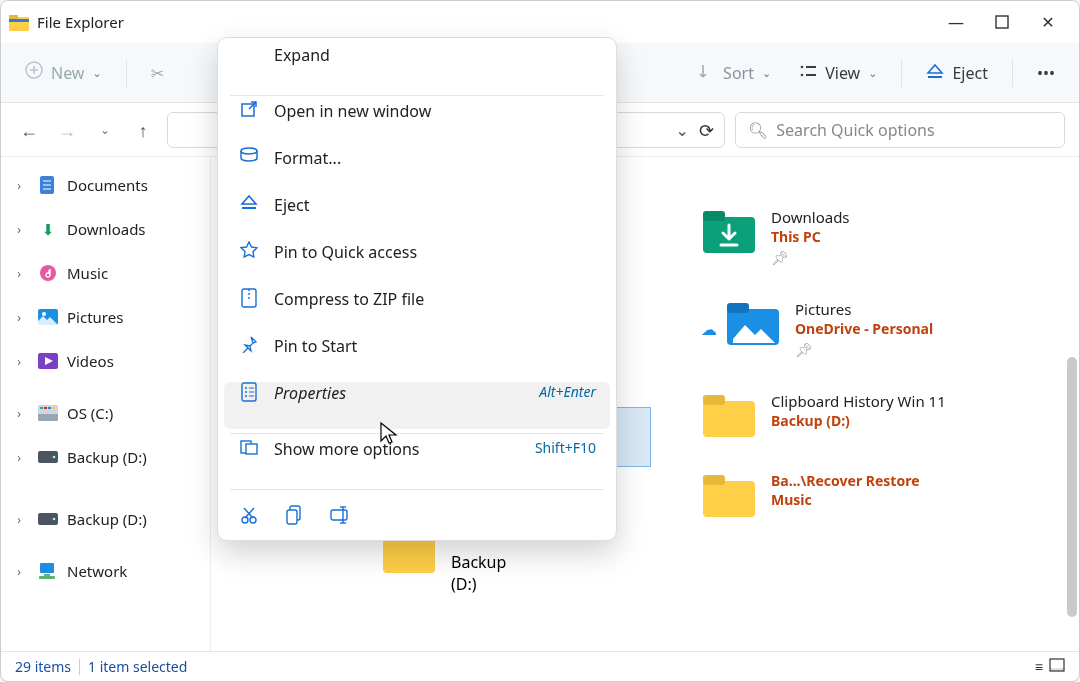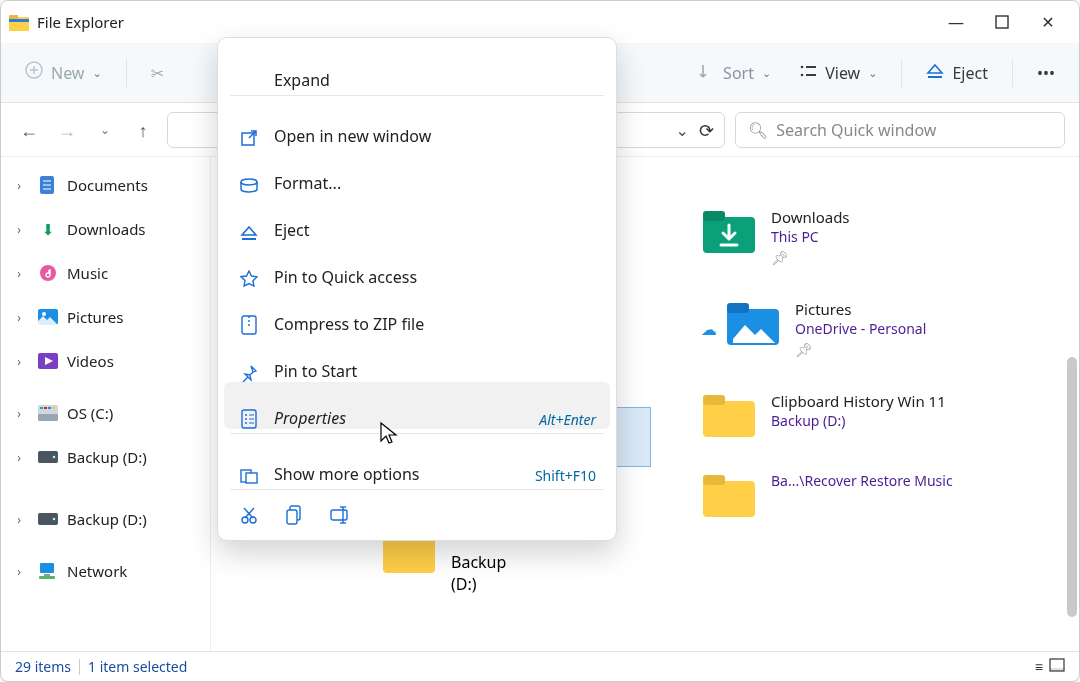--- a/index.html
+++ b/index.html
@@ -22,28 +22,28 @@
   .addrbar .down { margin-left:auto; }
   .searchbox { flex:0 0 330px; height:36px; border:1px solid #d8d8d8; border-radius:6px; display:flex; align-items:center; padding:0 12px; color:#888; gap:8px; background:#fff; }
   .left { width:210px; border-right:1px solid #eee; overflow:auto; padding-top:6px; }
   .navrow { display:flex; align-items:center; height:44px; padding-left:8px; gap:8px; font-size:15px; color:#222; }
   .navrow .exp { width:20px; text-align:center; color:#666; font-size:12px;}
   .navrow .nicon { width:22px; display:flex; justify-content:center; }
   .main { flex:1; overflow:auto; position:relative; padding:20px 30px; }
   .item { width:260px; display:flex; gap:14px; align-items:flex-start; }
   .item .iicon { width:56px; height:48px; }
   .item .label { font-size:15px; color:#222; }
-  .item .sub { font-size:14px; color:#4c1d95; }
+  .item .sub { font-size:14px; color:#c2410c;font-weight:bold; }
   .item .pin { color:#999; font-size:14px; margin-top:2px;}
   .statusbar { height:30px; border-top:1px solid #e5e5e5; display:flex; align-items:center; padding:0 14px; font-size:14px; color:#1a4fa0; gap:8px; }
   .statusbar .vsep { width:1px; height:16px; background:#ccc; }
   .statusbar .viewbtns { margin-left:auto; display:flex; gap:6px; color:#333; }
   
   .ctxmenu { position:absolute; left:216px; top:36px; width:400px; background:#fff; border:1px solid #ddd; border-radius:10px; box-shadow:0 12px 30px rgba(0,0,0,.18); padding:6px; z-index:50; }
-  .ctx-item { display:flex; align-items:flex-end; height:47px; padding:0 14px; border-radius:6px; font-size:16px; color:#222; gap:14px; }
+  .ctx-item { display:flex; align-items:flex-start; height:47px; padding:0 14px; border-radius:6px; font-size:16px; color:#222; gap:14px; }
   .ctx-item.header { font-weight:400; }
   .ctx-item .cicon { width:22px; display:flex; justify-content:center; color:#1a6fd6; }
   .ctx-item .short { margin-left:auto; color:#0369a1; font-size:14px; }
   .ctx-item.hover { background:#f1f1f1;font-style:italic; }
   .ctx-sep { height:1px; background:#e6e6e6; margin:4px 6px; }
   .ctx-bottom { display:flex; gap:24px; padding:10px 14px 8px; }
   .ctx-bottom .bicon { color:#1a6fd6; width:22px; height:22px; display:flex;align-items:center;justify-content:center; }
   .cursor { position:absolute; left:378px; top:420px; z-index:60; }
   .scrollthumb { position:absolute; right:2px; top:200px; width:10px; height:260px; background:#c9c9c9; border-radius:5px; }
   .stub { position:absolute; }
@@ -130,21 +130,21 @@
     <div class="navbtn">←</div>
     <div class="navbtn" style="color:#bbb">→</div>
     <div class="navbtn" style="font-size:12px;color:#777">⌄</div>
     <div class="navbtn">↑</div>
     <div class="addrbar">
       <span class="down" style="color:#555">⌄</span>
       <span style="color:#333;font-size:18px;">⟳</span>
     </div>
     <div class="searchbox">
       <span>🔍︎</span>
-      <span>Search Quick window</span>
+      <span>Search Quick options</span>
     </div>
   </div>
 
   <div class="body">
 
     <div class="left">
       <div class="navrow">
           <span class="exp">›</span>
           <span class="nicon">
             <svg width="18" height="20">

